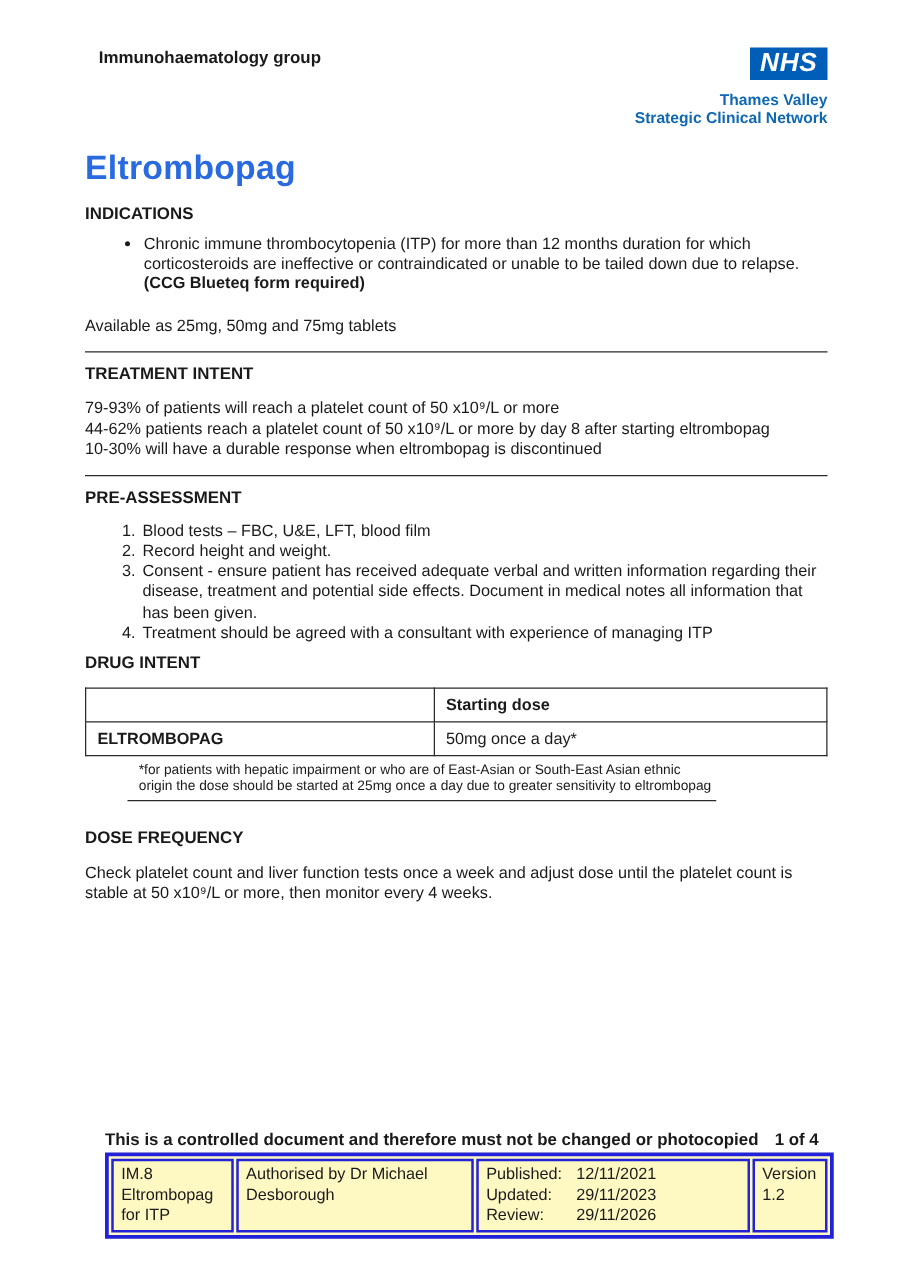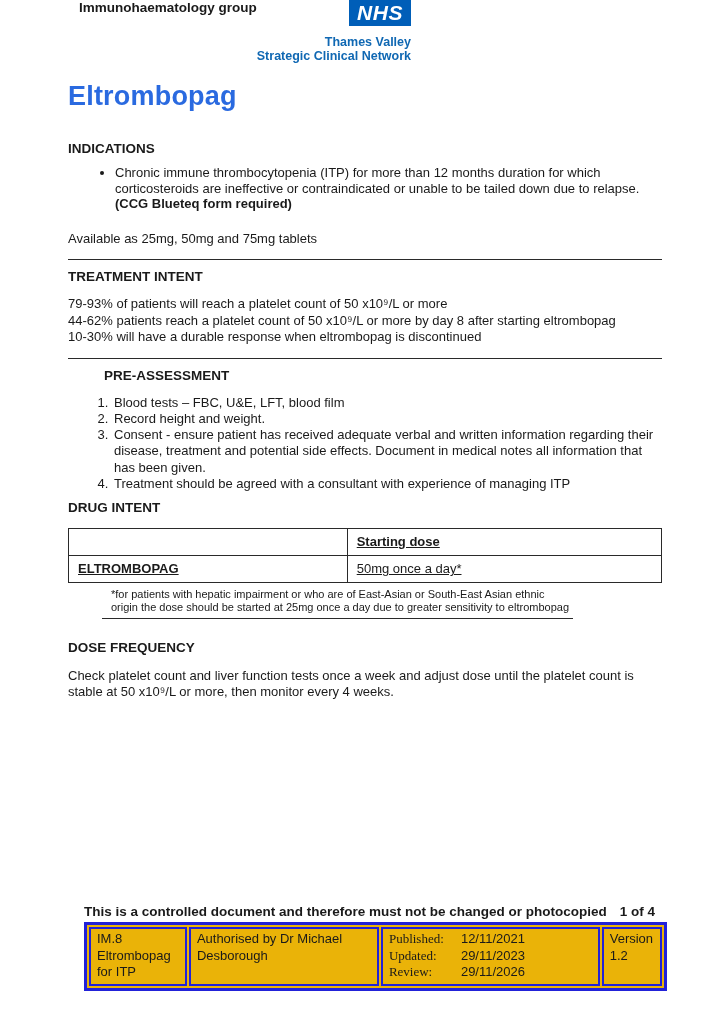--- a/index.html
+++ b/index.html
@@ -14,52 +14,52 @@
     overflow: hidden;
     margin: 0 auto;
   }
   .content {
     position: absolute;
     left: 68px;
     right: 62px;
     top: 0;
   }
   
-  .header { display: flex; }
+  .header { display: flex; justify-content: space-between; padding-top: 38px; }
   .group-title { font-weight: bold; font-size: 13.5px; margin-left: 11px; }
   .header-right { display: flex; flex-direction: column; align-items: flex-end; }
   .nhs-logo {
     background: #005eb8; color: #ffffff;
     width: 62px; height: 26px;
     display: flex; align-items: center; justify-content: center;
     font-style: italic; font-weight: bold; font-size: 21px;
     letter-spacing: 0.5px;
   }
   .network { margin-top: 9px; text-align: right; color: #1068b3; font-weight: bold; font-size: 12.5px; line-height: 1.15; }
   
   .doc-title { margin: 17px 0 0 0; color: #2a6ae0; font-size: 27px; font-weight: bold; letter-spacing: 0.2px; }
   
   .sec-heading { font-size: 13.5px; font-weight: bold; margin: 0; }
-  .h-indications { margin-top: 29px; }
+  .h-indications { margin-top: 13px; }
   .h-treatment { margin-top: 9px; }
-  .h-preassess { margin-top: 9px; margin-left: 36px; }
+  .h-preassess { margin-top: 9px; }
   .h-drugregimen { margin-top: 8px; }
   .h-dosefreq { margin-top: 21px; }
   
   .bullet-list { margin: 9px 0 0 0; padding-left: 47px; }
   .bullet-list li { line-height: 1.22; }
   .bold-inline { font-weight: bold; display: block; }
   .availability { margin: 19px 0 0 0; }
   .rule { border: none; border-top: 1.5px solid #2a2a2a; margin: 13px 0 0 0; }
   .intent-lines { margin-top: 12px; line-height: 1.25; }
   .num-list { margin: 12px 0 0 0; padding-left: 44px; }
   .num-list li { line-height: 1.24; padding-left: 2px; }
   
   .dose-table { width: 100%; border-collapse: collapse; margin-top: 13px; }
-  .dose-table td { border: 1.5px solid #2a2a2a; padding: 3px 9px; height: 20px; vertical-align: middle; text-decoration: underline; }
+  .dose-table td { border: 1.5px solid #2a2a2a; padding: 3px 9px; height: 20px; vertical-align: middle; }
   .dose-table .col-drug { width: 47%; }
   .dose-table .th-like { font-weight: bold; }
   .drug-name { font-weight: bold; }
   .footnote {
     margin: 3px 0 0 34px; width: 462px;
     font-size: 11px; line-height: 1.2;
     border-bottom: 1.5px solid #2a2a2a;
     padding: 2px 0 4px 9px;
   }
   .freq-line { margin: 14px 0 0 0; }
@@ -67,29 +67,29 @@
   
   .footer { position: absolute; left: 68px; right: 57px; bottom: 33px; padding-left: 16px; }
   .controlled-row { display: flex; font-weight: bold; font-size: 13.5px; padding-right: 12px; }
   .page-number { margin-left: auto; }
   .footer-table {
     width: 100%;
     border: 3px solid #2222d8;
     border-collapse: separate;
     border-spacing: 2px;
     margin-top: 3px;
-    background: #eab308;
+    background: #fef9c3;
   }
   .footer-table td { border: 2px solid #2222d8; padding: 2px 6px 4px 6px; vertical-align: top; font-size: 13px; line-height: 1.25; }
   .ft-docid { width: 17%; }
   .ft-auth { width: 33%; }
   .ft-dates { width: 38%; }
   .ft-version { width: 10%; }
   .date-row { display: flex; }
-  .date-label { width: 72px; flex-shrink: 0; font-family: Liberation Serif, serif; }
+  .date-label { width: 72px; flex-shrink: 0; }
 </style>
 </head>
 <body>
 
 <div class="page">
   <div class="content">
 
     <div class="header">
       <div class="group-title">Immunohaematology group</div>
       <div class="header-right">

